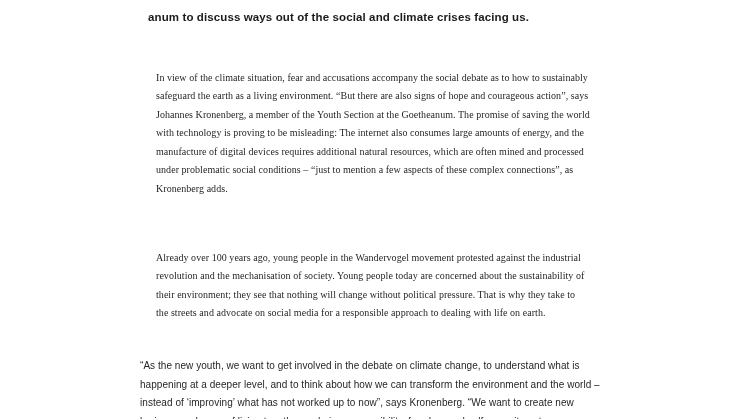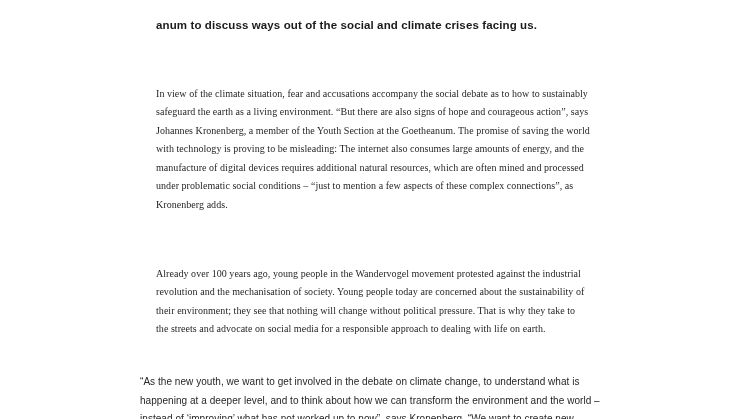--- a/index.html
+++ b/index.html
@@ -24,21 +24,21 @@
     position: absolute;
     left: 140px;
     top: 0px;
     width: 466px;
   }
   .lead {
     font-size: 11.5px;
     font-weight: bold;
     line-height: 18.5px;
     color: #1b1b1b;
-    margin: 16px;
+    margin: 8px;
     padding-top: 0px;
     letter-spacing: 0.01em;
   }
   .para {
     font-size: 10px;
     line-height: 18.6px;
     color: #262626;
     margin: 16px;
     letter-spacing: 0.005em;
     font-family: Liberation Serif, serif;

